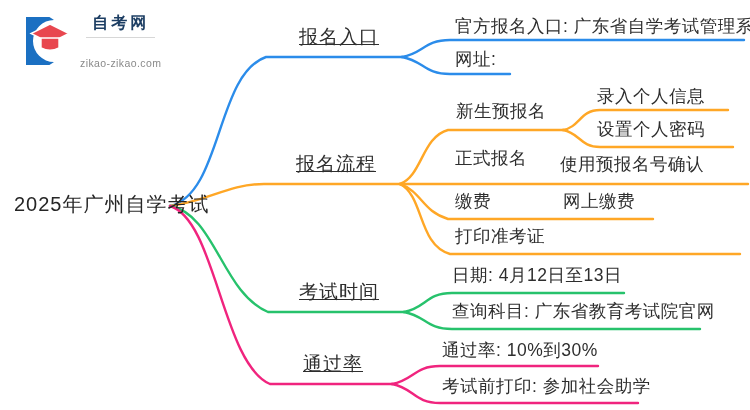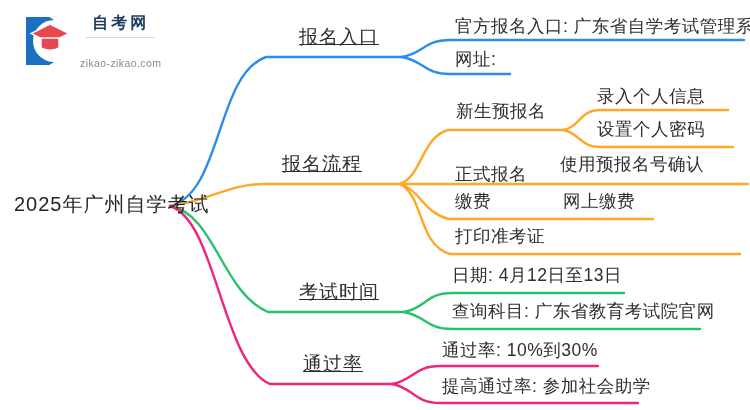--- a/index.html
+++ b/index.html
@@ -72,31 +72,31 @@
       <path d="M392 384 C414 388 414 403 440 403 L638 403" stroke="#f0247e"></path>
     </g>
   </svg>
 
   <div class="lbl root" style="left:14px;top:193px">2025年广州自学考试</div>
 
   <div class="lbl branch" style="left:299px;top:26px">报名入口</div>
   <div class="lbl" style="left:455px;top:16px">官方报名入口: 广东省自学考试管理系统</div>
   <div class="lbl" style="left:455px;top:49px">网址:</div>
 
-  <div class="lbl branch" style="left:282px;top:153px">报名流程</div>
+  <div class="lbl branch" style="left:296px;top:153px">报名流程</div>
   <div class="lbl" style="left:456px;top:101px">新生预报名</div>
   <div class="lbl" style="left:597px;top:86px">录入个人信息</div>
   <div class="lbl" style="left:597px;top:119px">设置个人密码</div>
-  <div class="lbl" style="left:455px;top:164px">正式报名</div>
+  <div class="lbl" style="left:455px;top:148px">正式报名</div>
   <div class="lbl" style="left:560px;top:154px">使用预报名号确认</div>
   <div class="lbl" style="left:455px;top:191px">缴费</div>
   <div class="lbl" style="left:563px;top:191px">网上缴费</div>
   <div class="lbl" style="left:455px;top:226px">打印准考证</div>
 
   <div class="lbl branch" style="left:299px;top:281px">考试时间</div>
   <div class="lbl" style="left:452px;top:265px">日期: 4月12日至13日</div>
   <div class="lbl" style="left:452px;top:301px">查询科目: 广东省教育考试院官网</div>
 
   <div class="lbl branch" style="left:303px;top:353px">通过率</div>
   <div class="lbl" style="left:442px;top:340px">通过率: 10%到30%</div>
-  <div class="lbl" style="left:442px;top:376px">提高通过率: 参加社会助学</div>
+  <div class="lbl" style="left:442px;top:376px">考试前打印: 参加社会助学</div>
 
 </div>
 
 </body></html>

